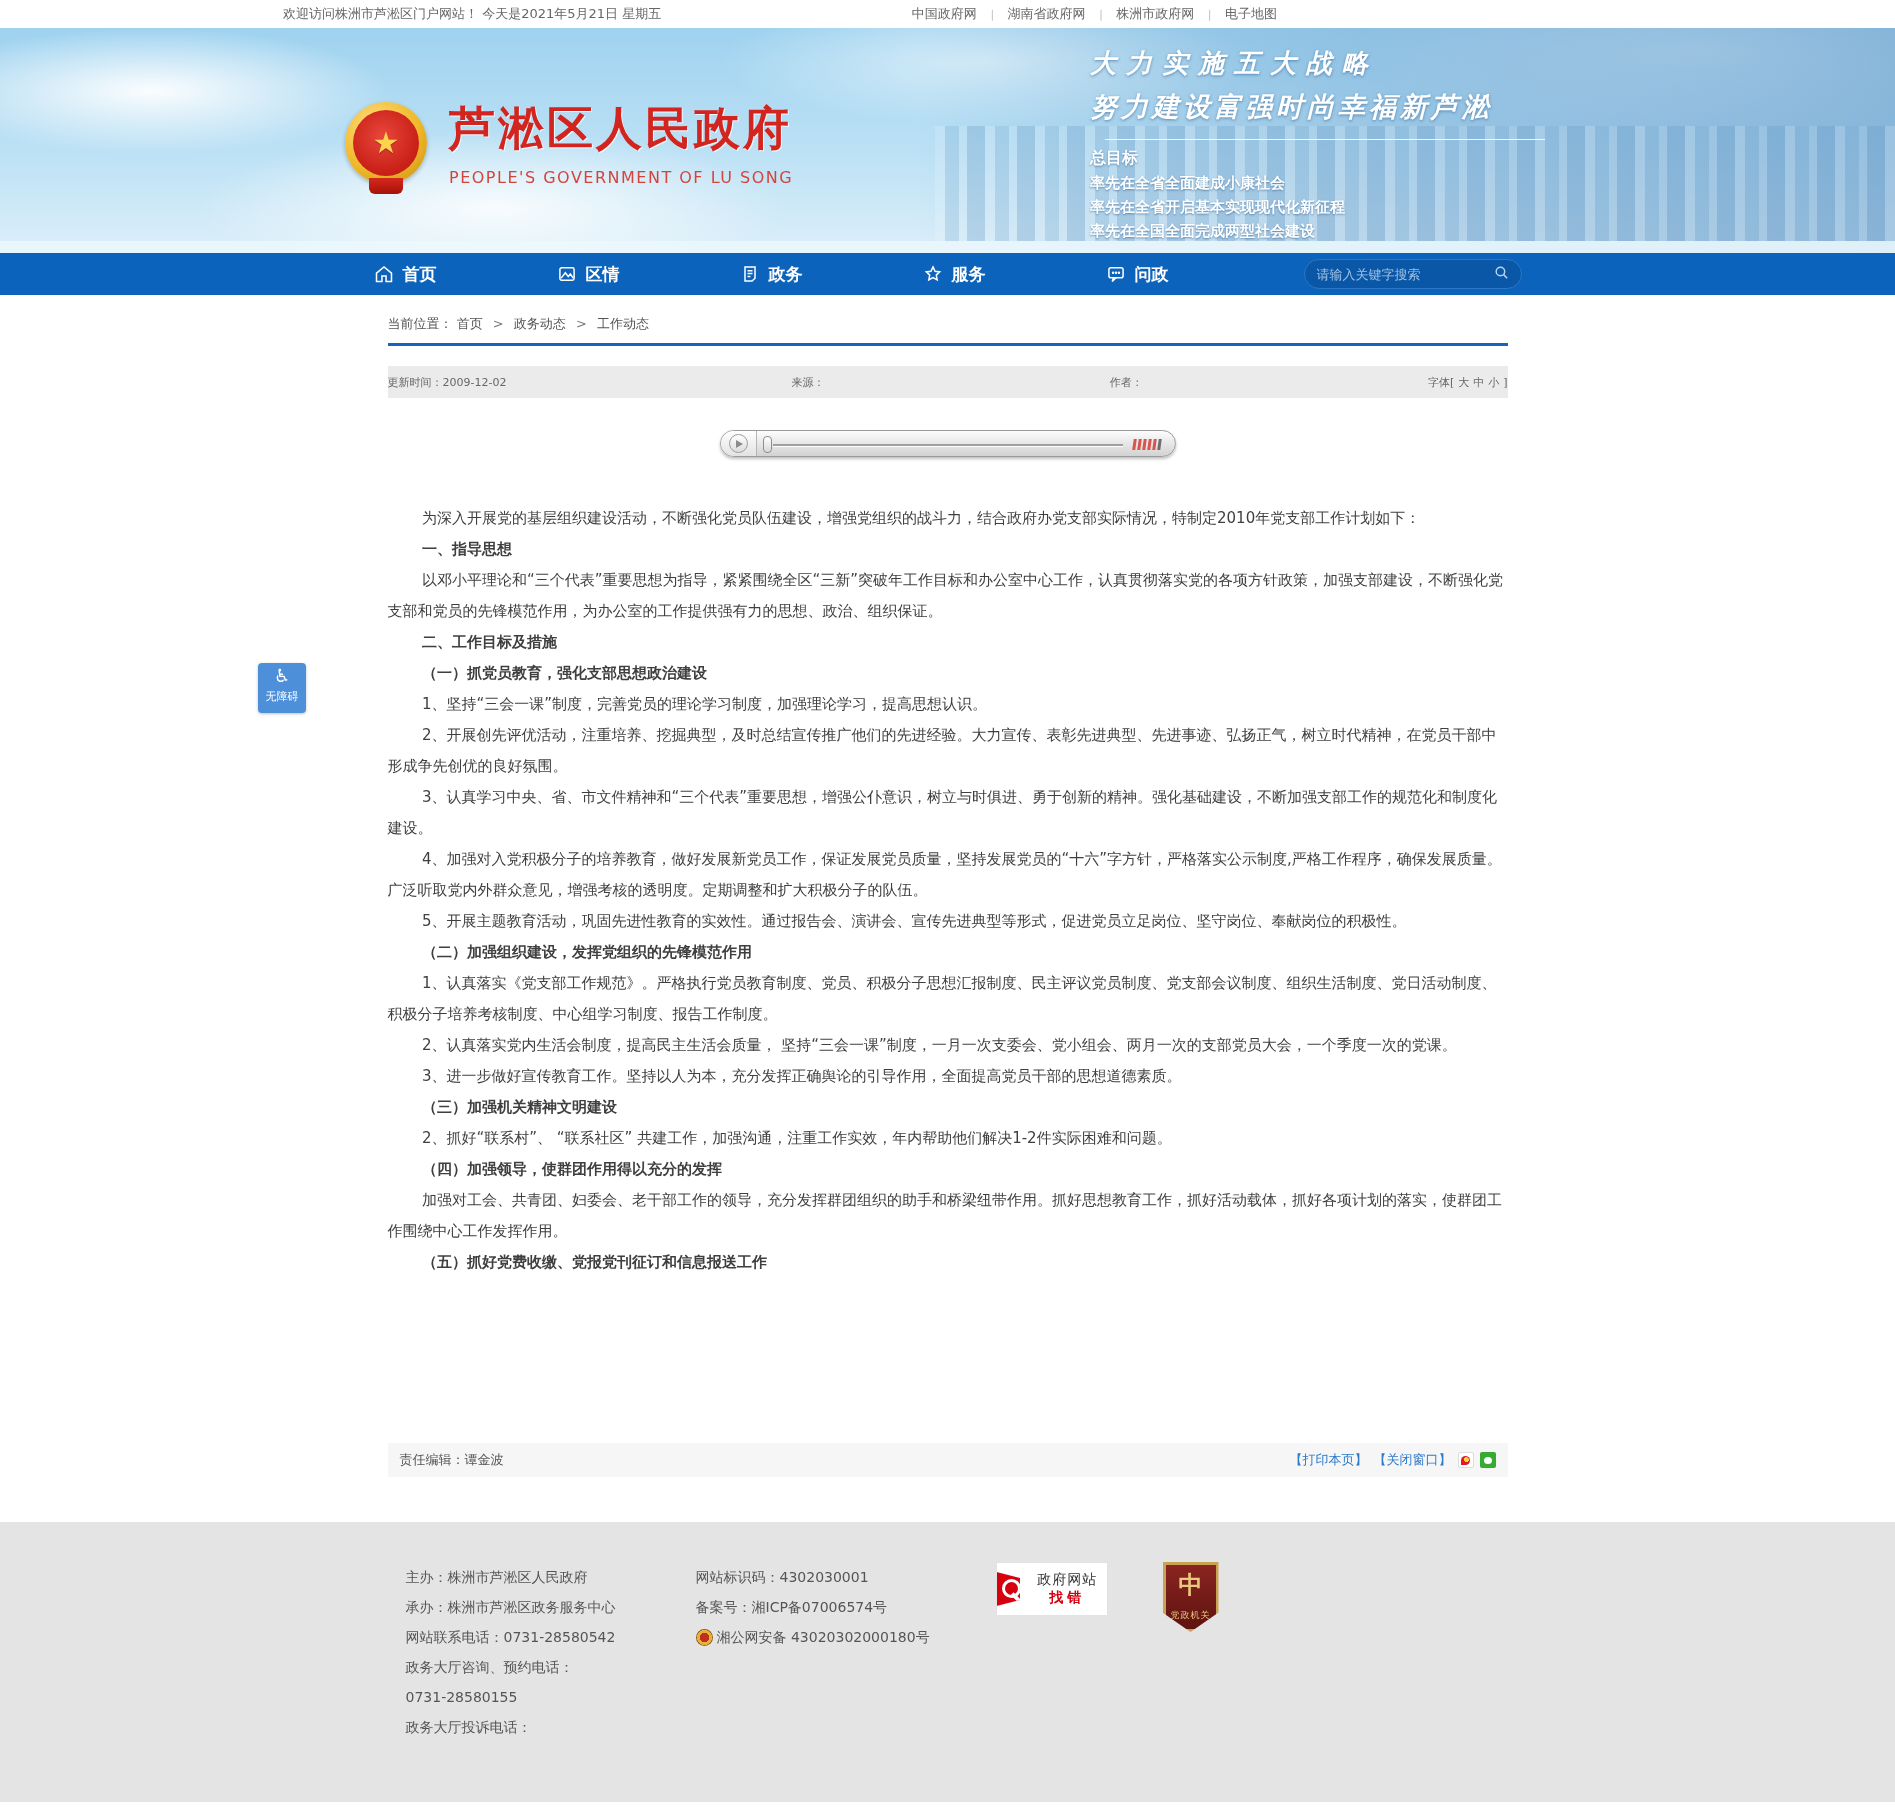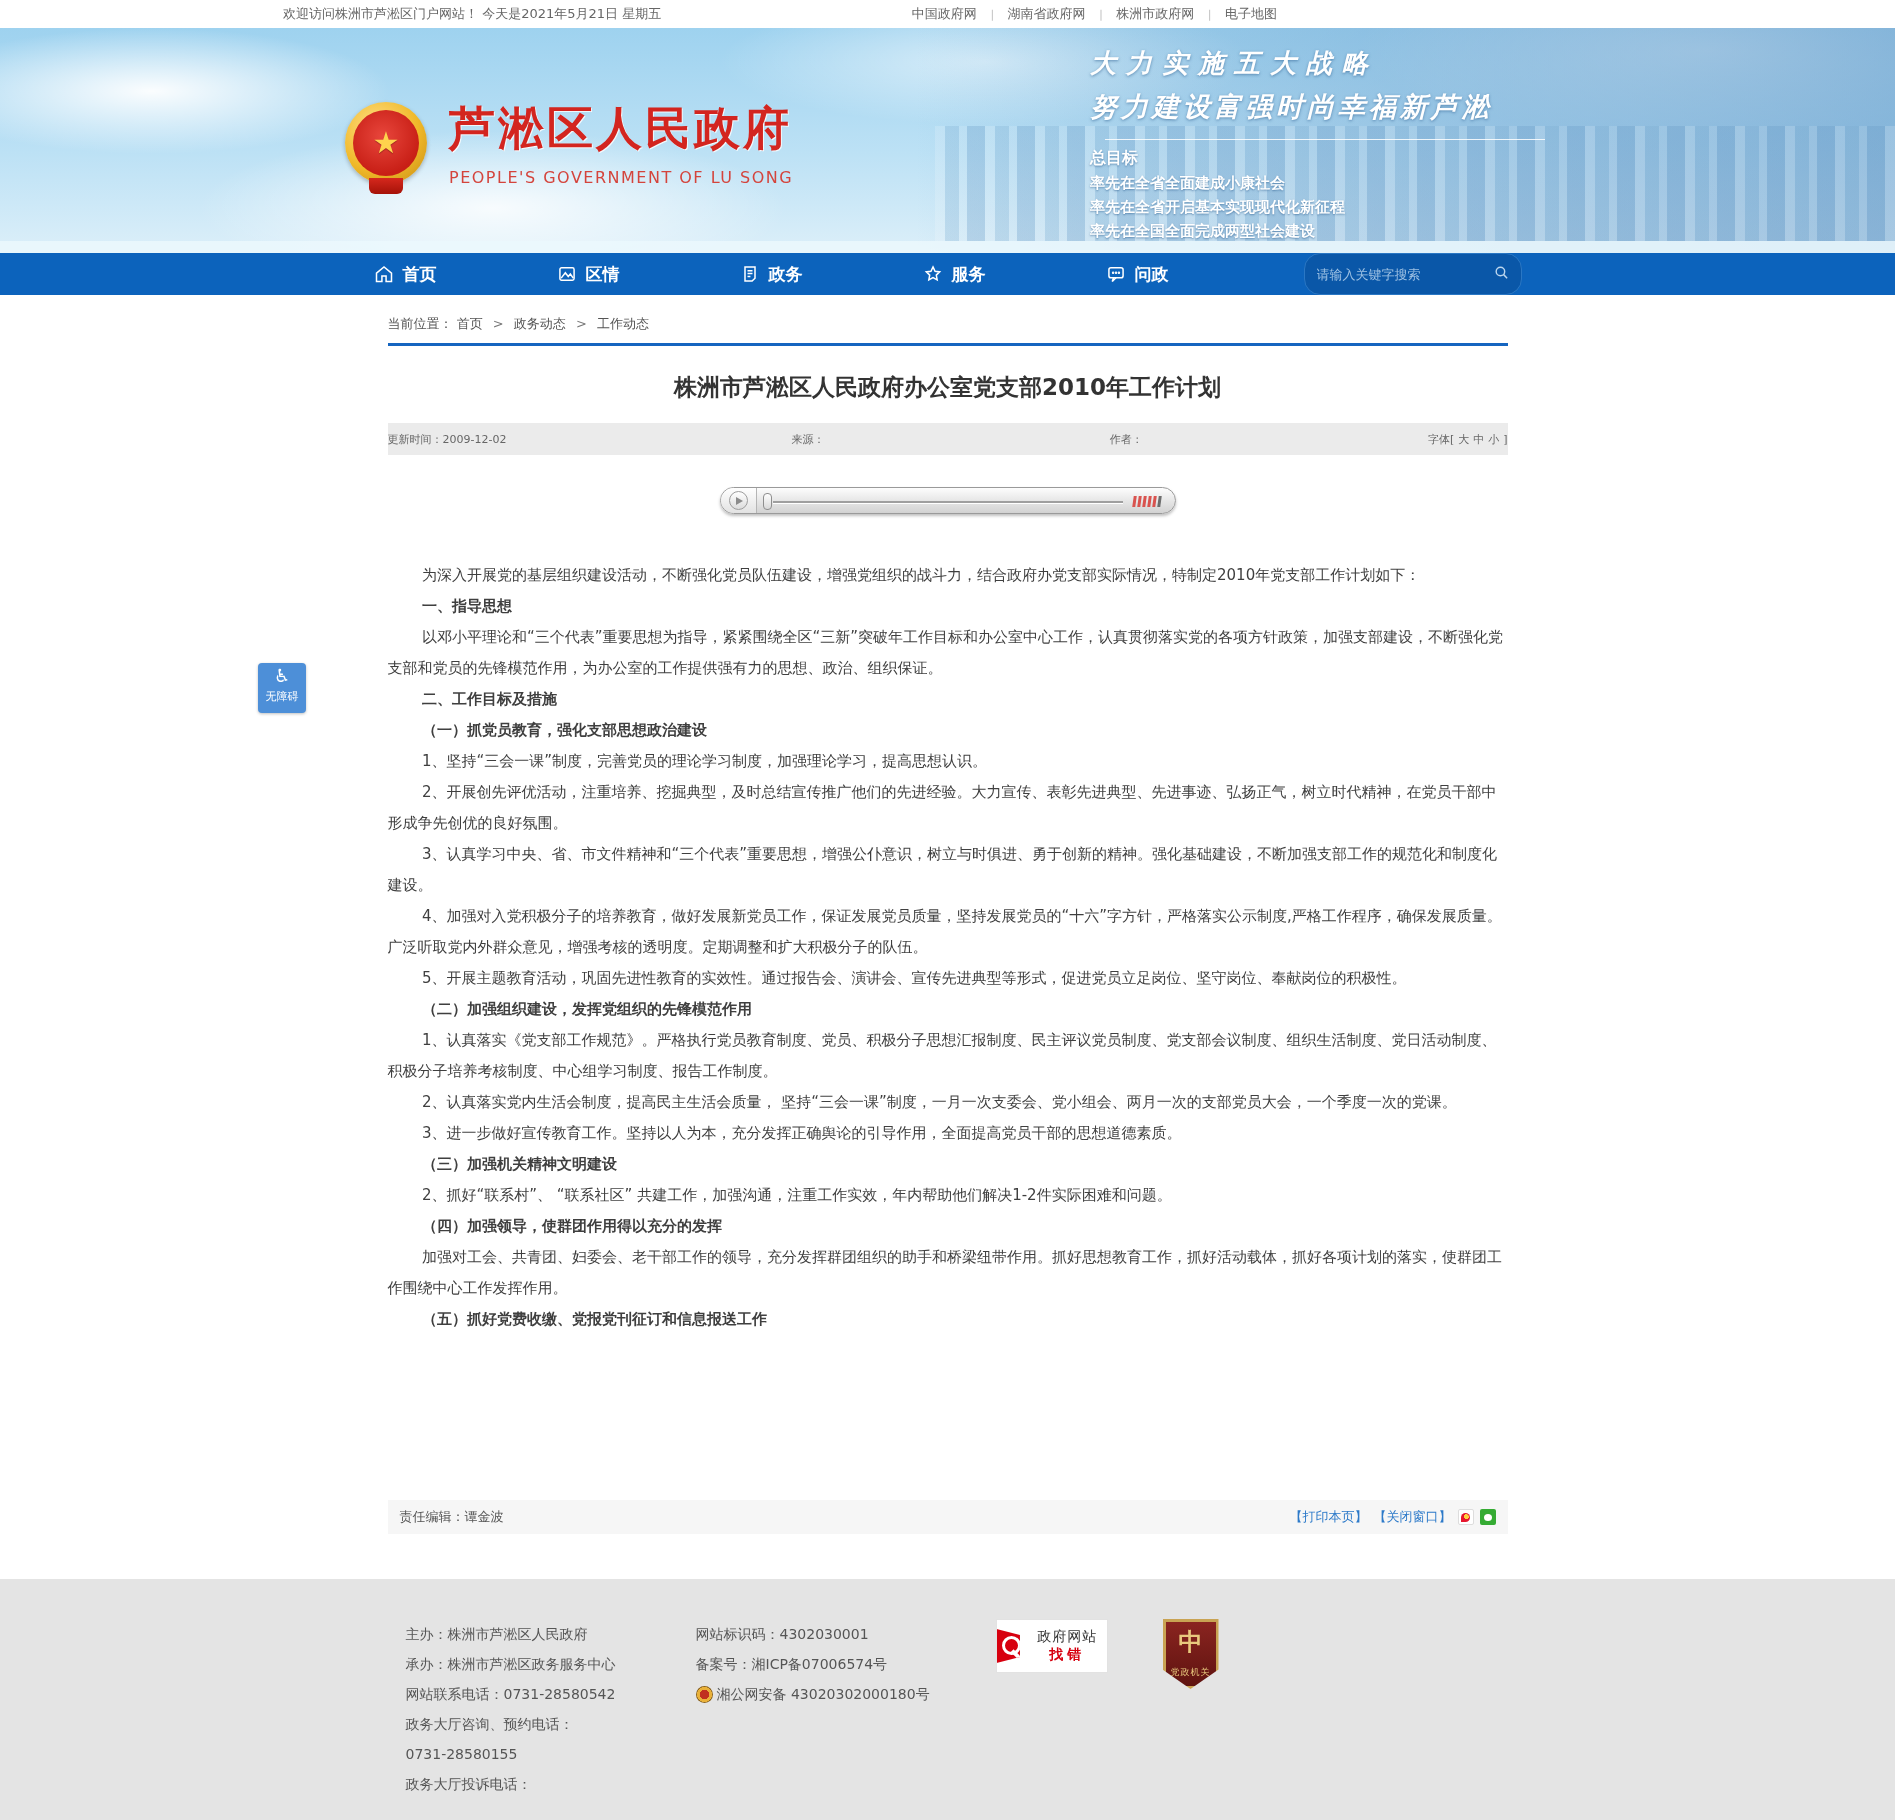--- a/index.html
+++ b/index.html
@@ -49,21 +49,21 @@
   .slogan-divider { margin:14px auto 0; width:440px; border-top:1px solid rgba(255,255,255,.85); }
   .goal-title { margin-top:8px; font-size:16px; font-weight:bold; text-shadow:0 1px 2px rgba(40,90,140,.6); }
   .goal-line { margin-top:5px; font-size:15px; font-weight:bold; text-shadow:0 1px 2px rgba(40,90,140,.6); }
 
   
   .nav { height:42px; background:#0c63bc; }
   .nav-inner { width:1148px; margin:0 auto; height:100%; display:flex; align-items:center; }
   .nav-item { display:flex; align-items:center; gap:9px; color:#fff; font-size:17px; font-weight:bold;
     margin-right:120px; cursor:pointer; white-space:nowrap; }
   .nav-item svg { display:block; }
-  .nav-search { margin-left:auto; width:218px; height:42px; background:#0a57a8; border:1px solid #2a77c4;
+  .nav-search { margin-left:auto; width:218px; height:30px; background:#0a57a8; border:1px solid #2a77c4;
     border-radius:16px; display:flex; align-items:center; padding:0 12px; }
   .nav-search input { flex:1; background:transparent; border:none; outline:none; color:#cfe2f5; font-size:13px; }
   .nav-search input::placeholder { color:#9fc2e4; }
 
   
   .wrap { width:1120px; margin:0 auto; }
   .breadcrumb-row { padding-top:20px; font-size:13px; color:#555; }
   .breadcrumb-row a { color:#555; text-decoration:none; }
   .crumb-sep { margin:0 6px; color:#777; }
   .blue-rule { margin-top:10px; border-bottom:3px solid #1565c0; }
@@ -248,21 +248,20 @@
   <div class="breadcrumb-row">
     <span>当前位置：</span>
     <a href="#">首页</a>
     <span class="crumb-sep">&gt;</span>
     <a href="#">政务动态</a>
     <span class="crumb-sep">&gt;</span>
     <a href="#">工作动态</a>
   </div>
   <div class="blue-rule"></div>
 
-  <h1 class="article-title">株洲市芦淞区人民政府办公室党支部2010年工作计划</h1>
 
   <div class="meta-bar">
     <span>更新时间：2009-12-02</span>
     <span>来源：</span>
     <span>作者：</span>
     <span class="meta-group">
       <span>字体[</span>
       <a href="#">大</a>
       <a href="#">中</a>
       <a href="#">小</a>

